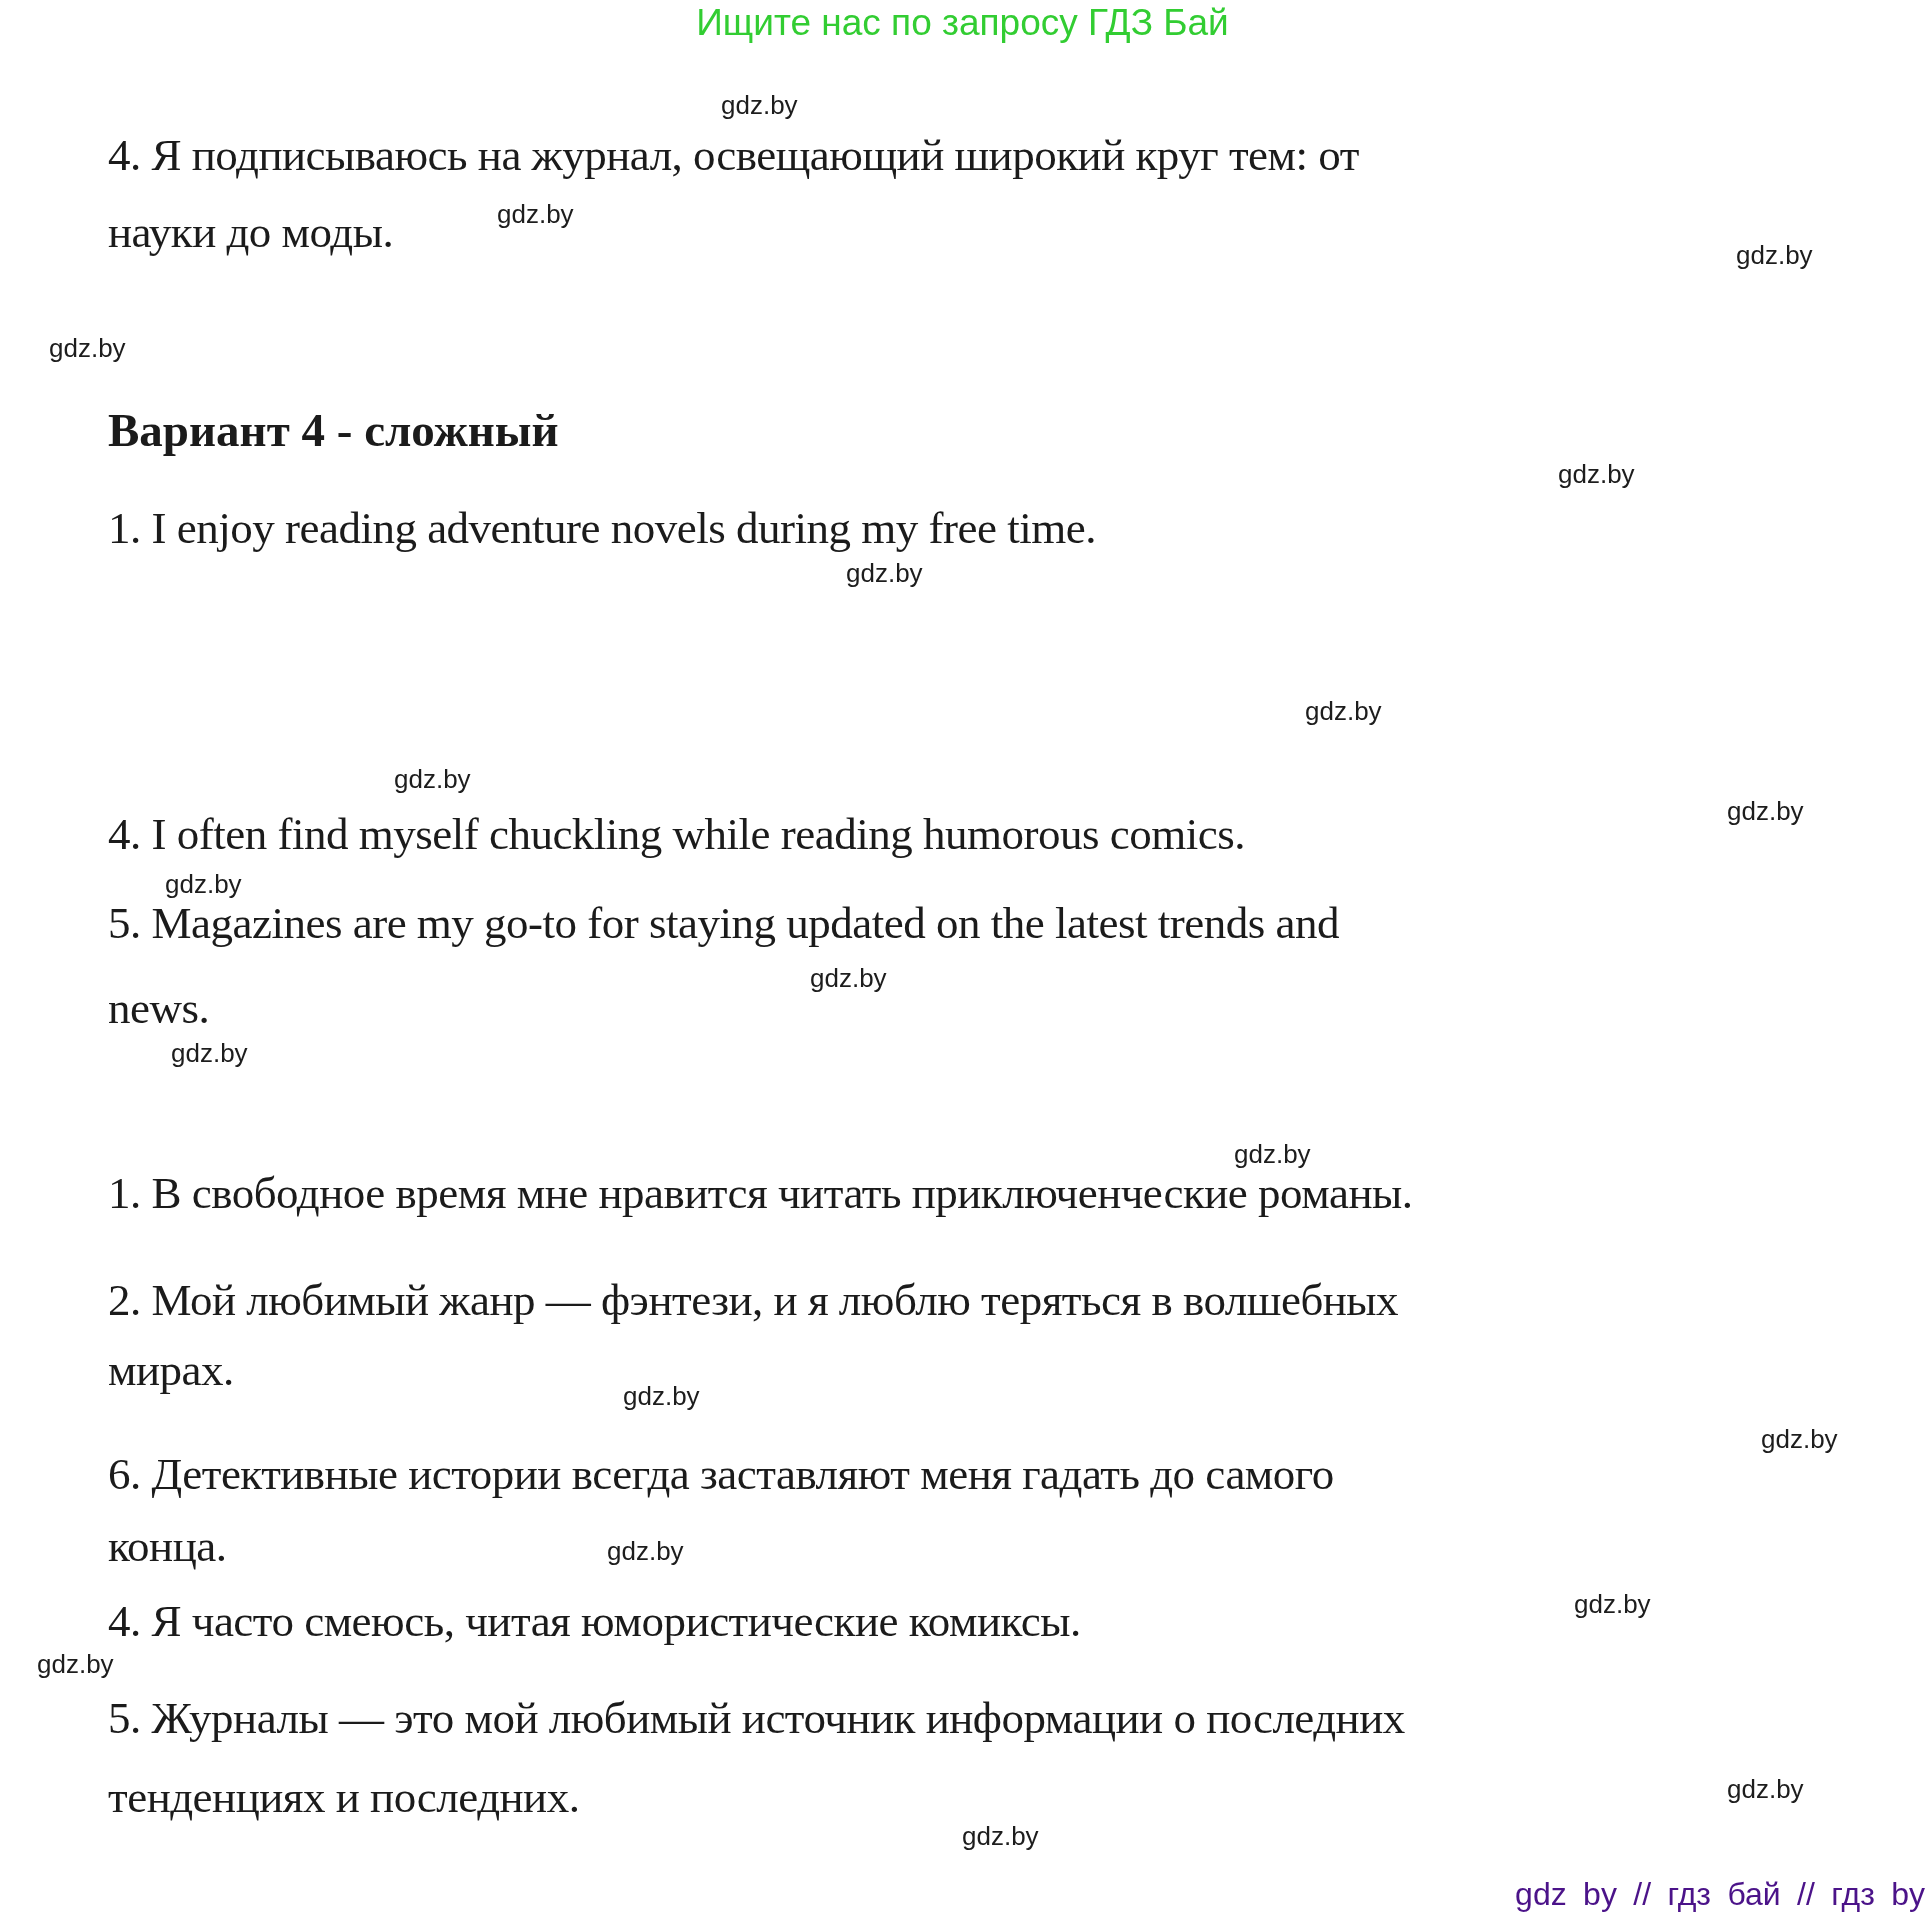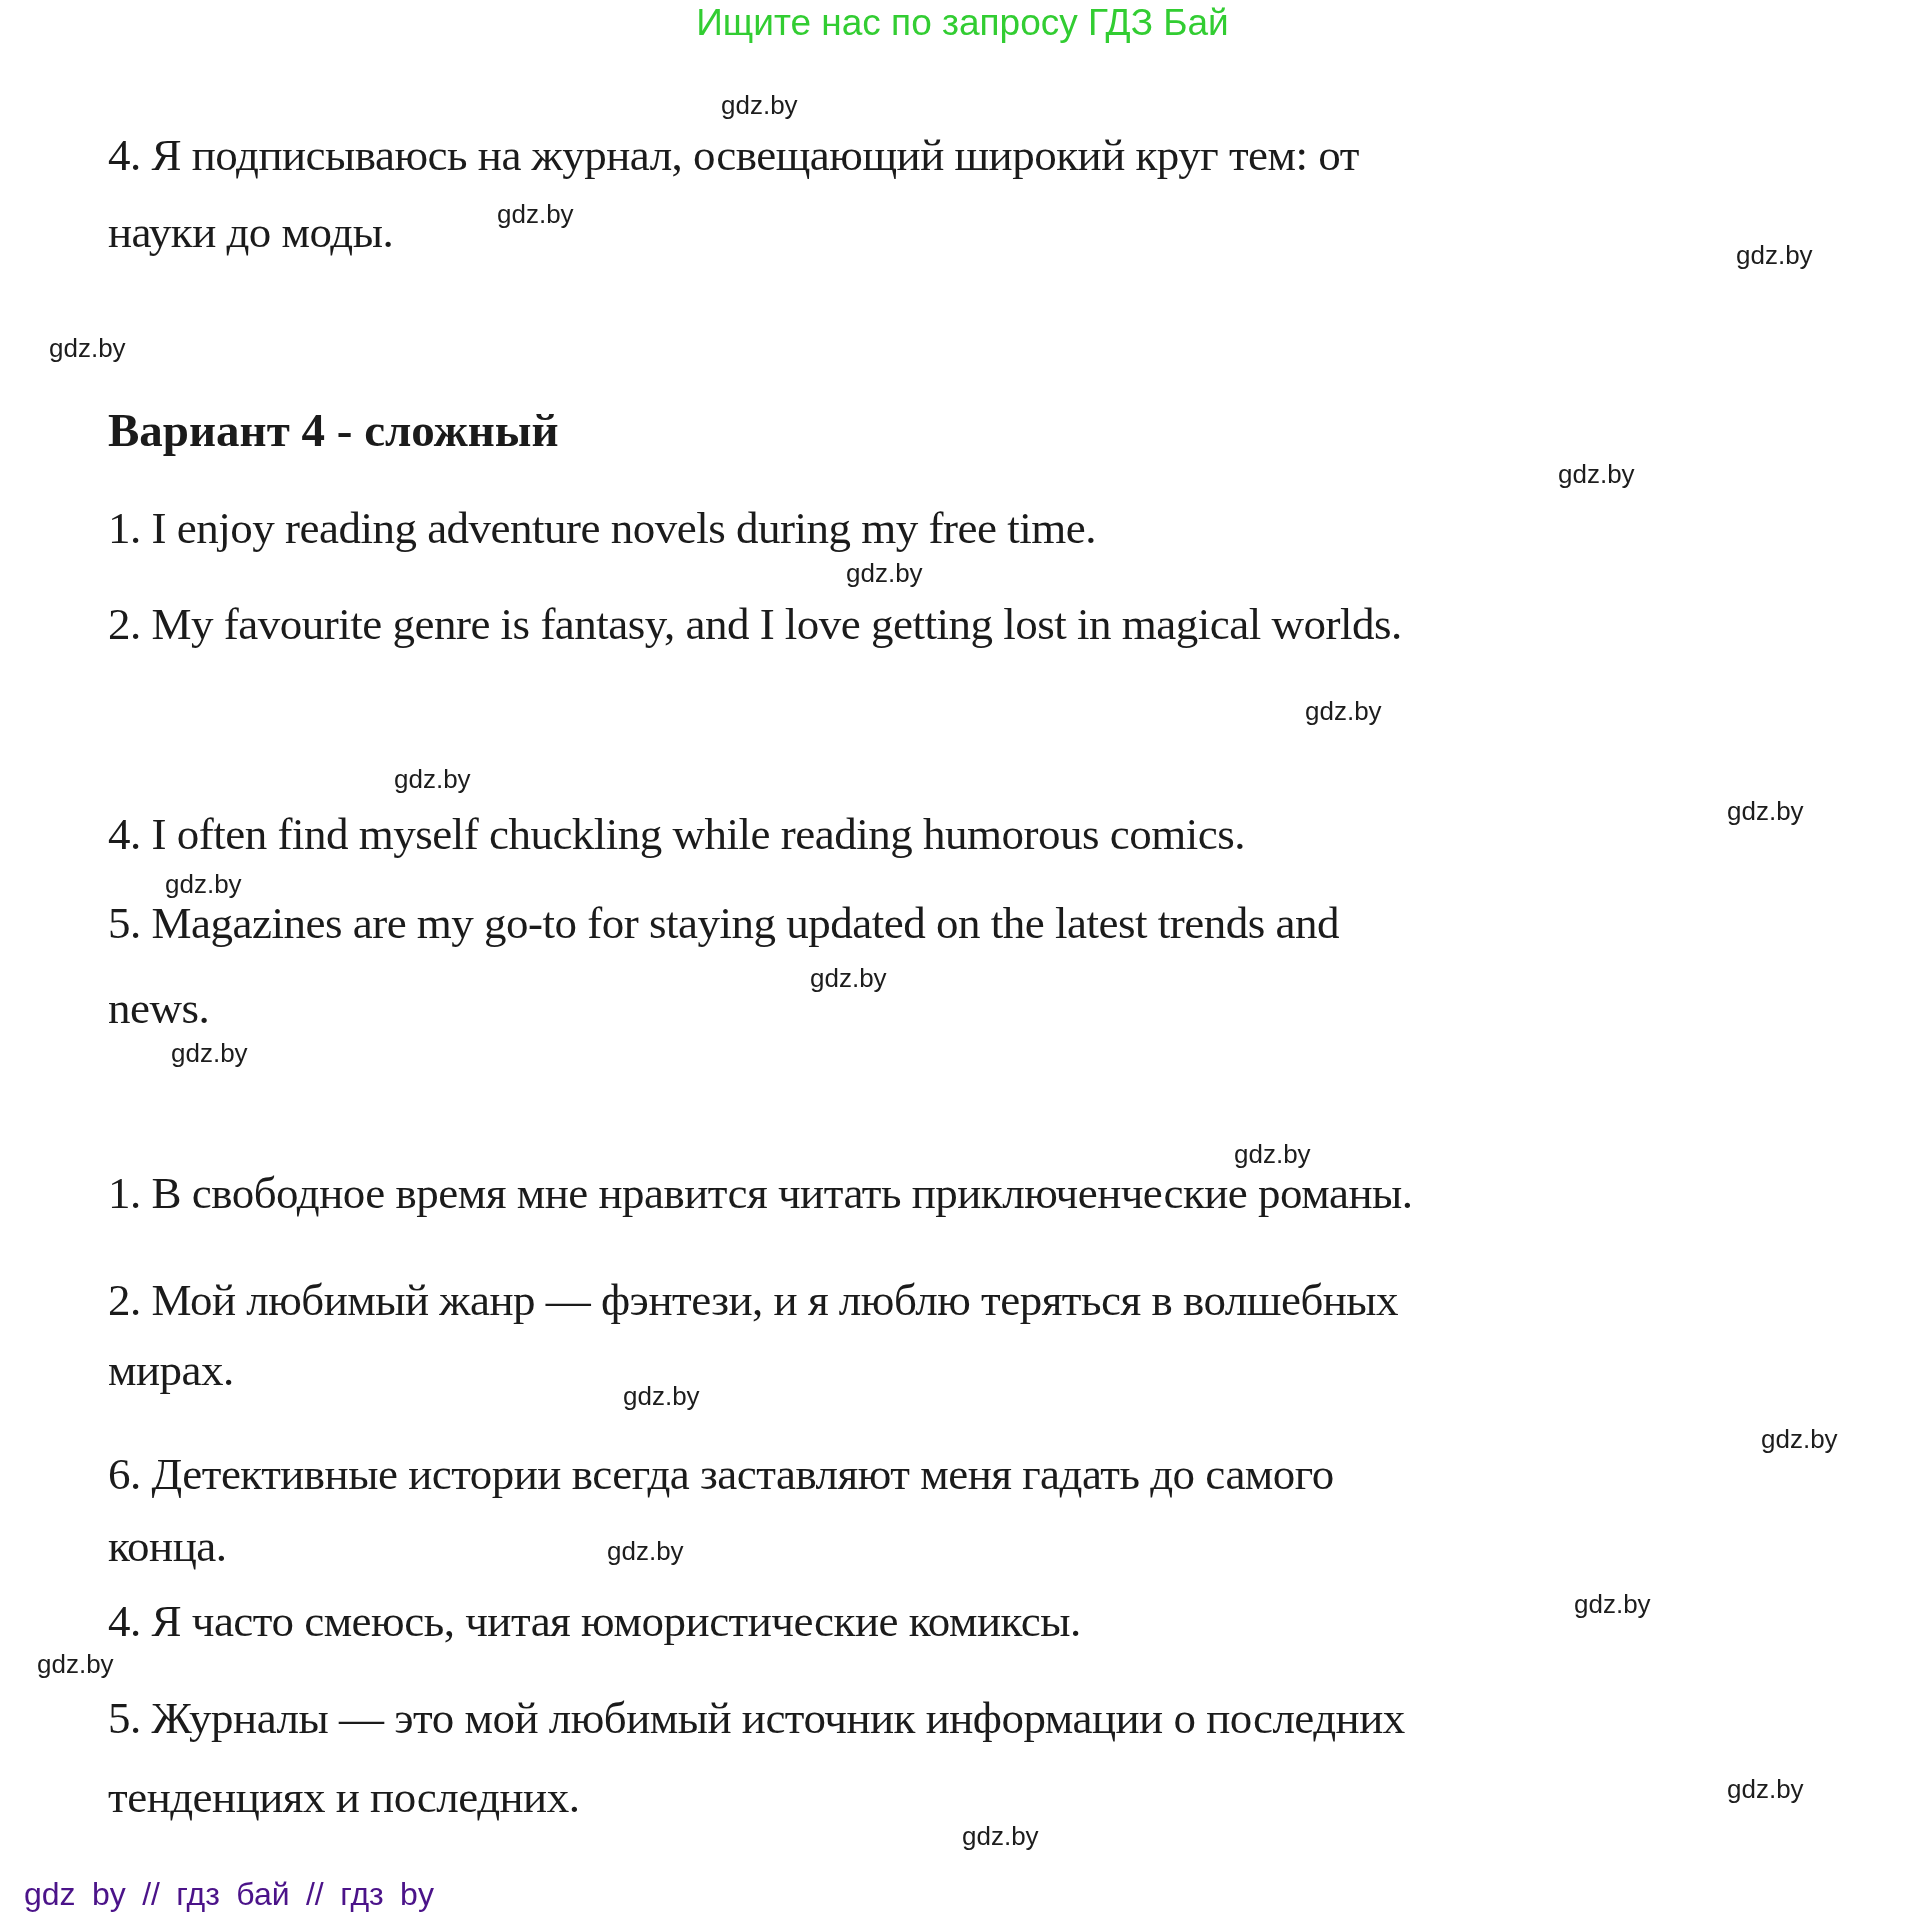--- a/index.html
+++ b/index.html
@@ -49,21 +49,21 @@
     margin:0;
     font-size:47px;
     font-weight:bold;
     color:var(--ink);
     white-space:nowrap;
     font-family:"Liberation Serif","DejaVu Serif",serif;
   }
   .footer{
     position:absolute;
     top:1876px;left:0;right:0;
-    text-align:left;
+    text-align:right;
     font-family:"Liberation Sans","DejaVu Sans",sans-serif;
     font-size:32px;
     color:var(--purple);
     word-spacing:7.5px;
     white-space:nowrap;
     padding-left:24px;
   }
 </style>
 </head>
 <body>
@@ -94,21 +94,20 @@
       <span class="wm" style="left: 1727px; top: 1776px;">gdz.by</span>
       <span class="wm" style="left: 962px; top: 1823px;">gdz.by</span>
     </div>
 
   <div class="body-line" style="top:131px">4. Я подписываюсь на журнал, освещающий широкий круг тем: от</div>
   <div class="body-line" style="top:208px">науки до моды.</div>
 
   <h2 class="heading" style="top:403px">Вариант 4 - сложный</h2>
 
   <div class="body-line" style="top:504px">1. I enjoy reading adventure novels during my free time.</div>
-  <div class="body-line" style="top:600px">2. My favourite genre is fantasy, and I love getting lost in magical worlds.</div>
   <div class="body-line" style="top:810px">4. I often find myself chuckling while reading humorous comics.</div>
   <div class="body-line" style="top:899px">5. Magazines are my go-to for staying updated on the latest trends and</div>
   <div class="body-line" style="top:984px">news.</div>
 
   <div class="body-line" style="top:1169px">1. В свободное время мне нравится читать приключенческие романы.</div>
   <div class="body-line" style="top:1276px">2. Мой любимый жанр — фэнтези, и я люблю теряться в волшебных</div>
   <div class="body-line" style="top:1346px">мирах.</div>
   <div class="body-line" style="top:1450px">6. Детективные истории всегда заставляют меня гадать до самого</div>
   <div class="body-line" style="top:1522px">конца.</div>
   <div class="body-line" style="top:1597px">4. Я часто смеюсь, читая юмористические комиксы.</div>

